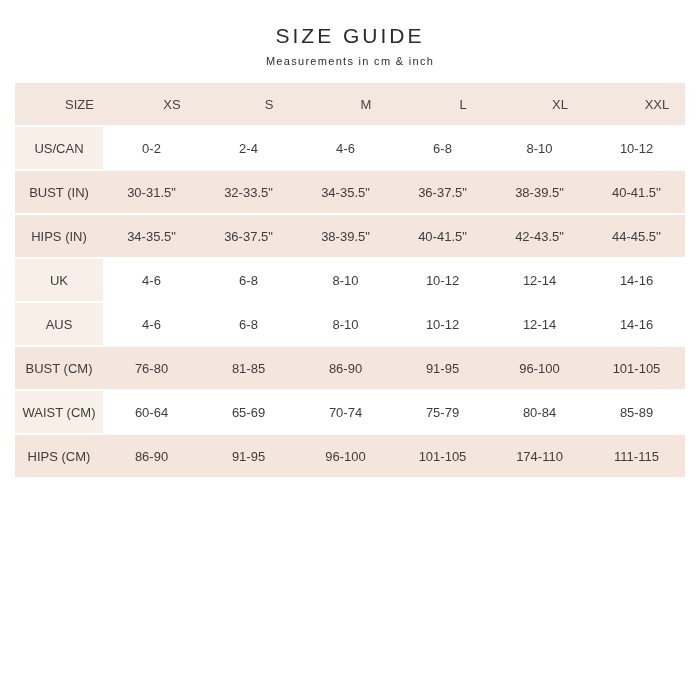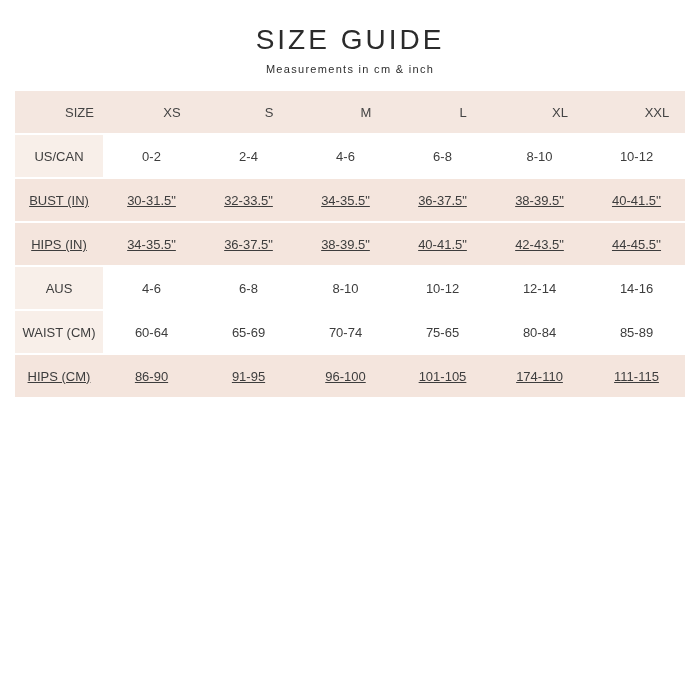--- a/index.html
+++ b/index.html
@@ -10,42 +10,42 @@
     --bg:#ffffff;
   }
   *{box-sizing:border-box;}
   html,body{margin:0;padding:0;}
   body{
     width:700px;height:700px;background:var(--bg);
     font-family:"Liberation Sans", sans-serif;color:var(--text);
   }
   .page-header{text-align:center;padding-top:24px;}
   .page-title{
-    font-size:28px;font-weight:400;letter-spacing:3px;
+    font-size:21px;font-weight:400;letter-spacing:3px;
     margin:0 0 7px 0;color:#2b2b2b;
   }
   .page-subtitle{
     font-size:11px;font-weight:400;letter-spacing:1.3px;
     margin:0;color:#2e2e2e;
   }
   table.size-table{
     border-collapse:separate;border-spacing:0 2px;
     width:670px;margin:14px auto 0 auto;table-layout:fixed;
   }
   .size-table col.label-col{width:88px;}
   .size-table th,.size-table td{
     height:42px;font-weight:400;font-size:13px;
     text-align:center;vertical-align:middle;padding:0 2px;
     color:var(--text);
   }
   .size-table thead th{background:var(--header-pink);color:#444444;padding-left:43px;}
   .size-table tbody tr.white th{background:var(--label-pink);}
   .size-table tbody tr.white td{background:var(--bg);text-align:center;}
   .size-table tbody tr.pink th,
-  .size-table tbody tr.pink td{background:var(--row-pink);text-decoration:underline;}
+  .size-table tbody tr.pink td{background:var(--row-pink);}
 </style>
 </head>
 <body>
 
 <div class="page-header">
   <h1 class="page-title">SIZE GUIDE</h1>
   <p class="page-subtitle">Measurements in cm &amp; inch</p>
 </div>
 
 <table class="size-table">
@@ -85,34 +85,52 @@
       <tr class="pink">
         <th>HIPS (IN)</th>
         <td>34-35.5"</td>
         <td>36-37.5"</td>
         <td>38-39.5"</td>
         <td>40-41.5"</td>
         <td>42-43.5"</td>
         <td>44-45.5''</td>
       </tr>
       <tr class="white">
+        <th>UK</th>
+        <td>4-6</td>
+        <td>6-8</td>
+        <td>8-10</td>
+        <td>10-12</td>
+        <td>12-14</td>
+        <td>14-16</td>
+      </tr>
+      <tr class="white">
         <th>AUS</th>
         <td>4-6</td>
         <td>6-8</td>
         <td>8-10</td>
         <td>10-12</td>
         <td>12-14</td>
         <td>14-16</td>
       </tr>
+      <tr class="pink">
+        <th>BUST (CM)</th>
+        <td>76-80</td>
+        <td>81-85</td>
+        <td>86-90</td>
+        <td>91-95</td>
+        <td>96-100</td>
+        <td>101-105</td>
+      </tr>
       <tr class="white">
         <th>WAIST (CM)</th>
         <td>60-64</td>
         <td>65-69</td>
         <td>70-74</td>
-        <td>75-65</td>
+        <td>75-79</td>
         <td>80-84</td>
         <td>85-89</td>
       </tr>
       <tr class="pink">
         <th>HIPS (CM)</th>
         <td>86-90</td>
         <td>91-95</td>
         <td>96-100</td>
         <td>101-105</td>
         <td>174-110</td>

